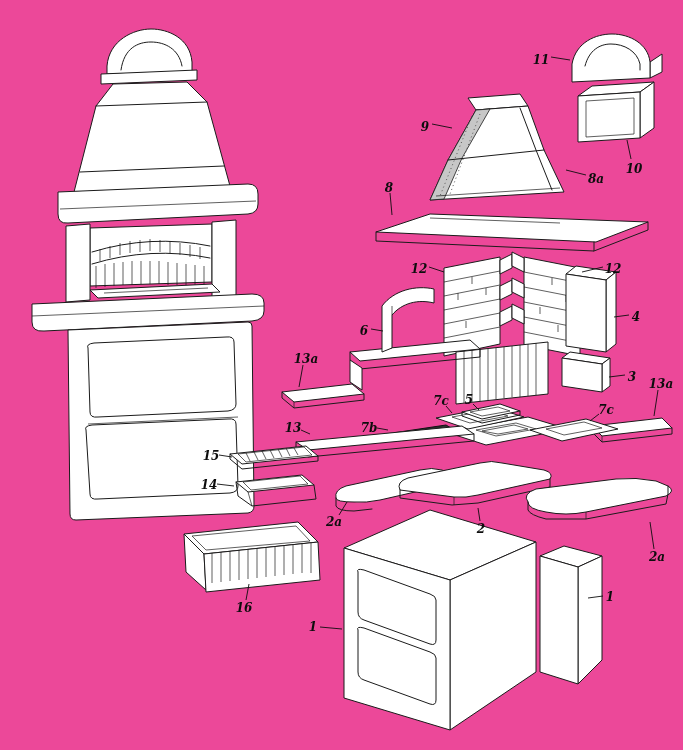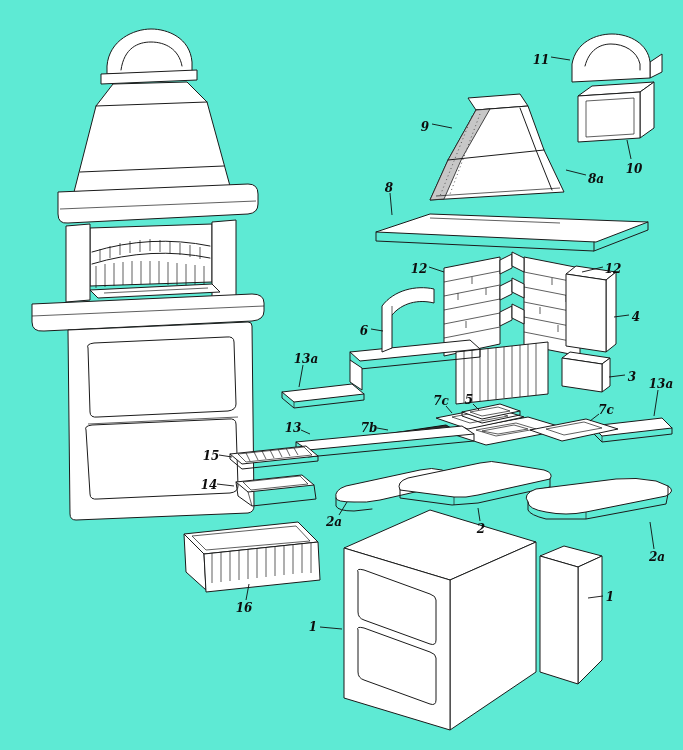--- a/index.html
+++ b/index.html
@@ -1,16 +1,16 @@
 <!DOCTYPE html>
 <html><head>
 <meta charset="utf-8">
 <style>
   html,body{margin:0;padding:0;background:#ffffff;}
-  .canvas{position:relative;width:683px;height:750px;background:#5eead4;overflow:hidden;
+  .canvas{position:relative;width:683px;height:750px;background:#ec4899;overflow:hidden;
           font-family:"DejaVu Serif", serif;}
   svg{position:absolute;left:0;top:0;}
   .ln{fill:none;stroke:#1b1b1b;stroke-width:1;stroke-linejoin:round;stroke-linecap:round;}
   .thin{fill:none;stroke:#1b1b1b;stroke-width:.7;stroke-linejoin:round;}
   .face{fill:#ffffff;stroke:#1b1b1b;stroke-width:1;stroke-linejoin:round;}
   .dark{fill:#2e2e2e;stroke:#111;stroke-width:1;}
   .speck{fill:#c7c7c7;stroke:#1b1b1b;stroke-width:.8;}
   .dots{fill:none;stroke:#555;stroke-width:1;stroke-dasharray:1 3;}
   text.label{font:italic 600 12px "DejaVu Serif", serif;fill:#0d0d0d;}
   .leader{stroke:#0d0d0d;stroke-width:.9;}

